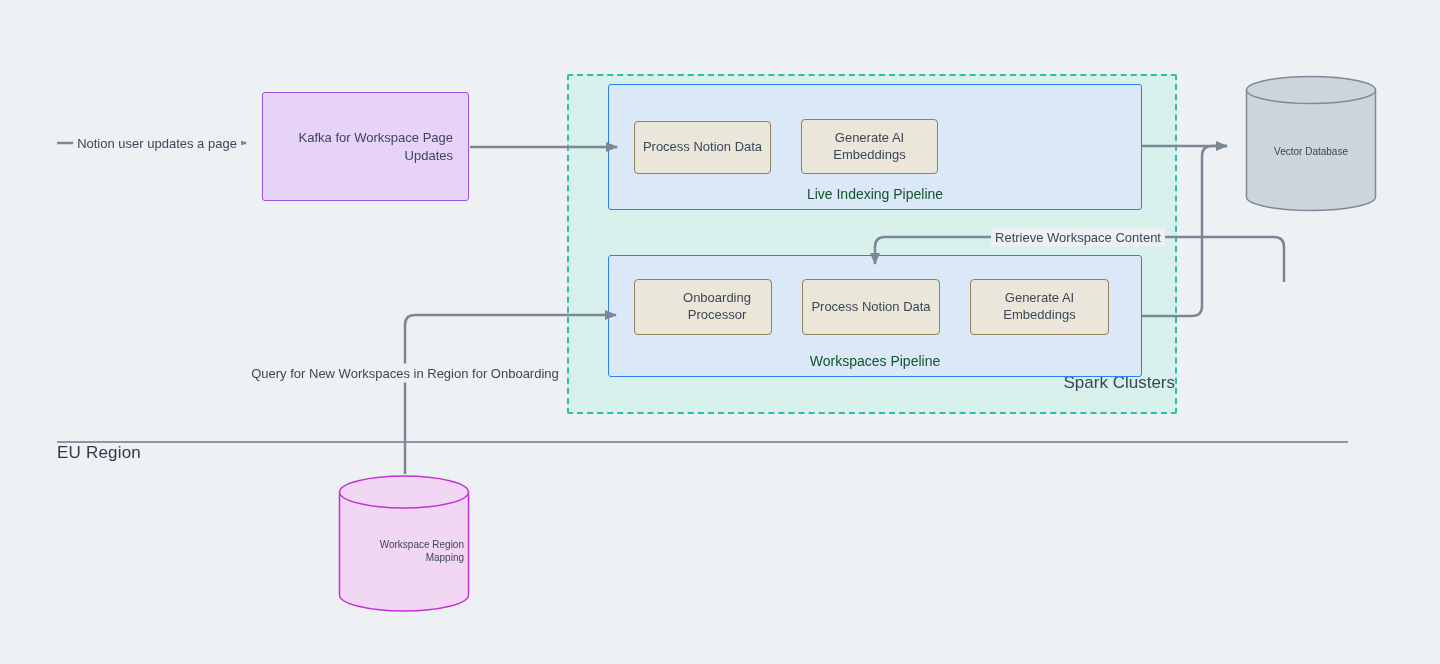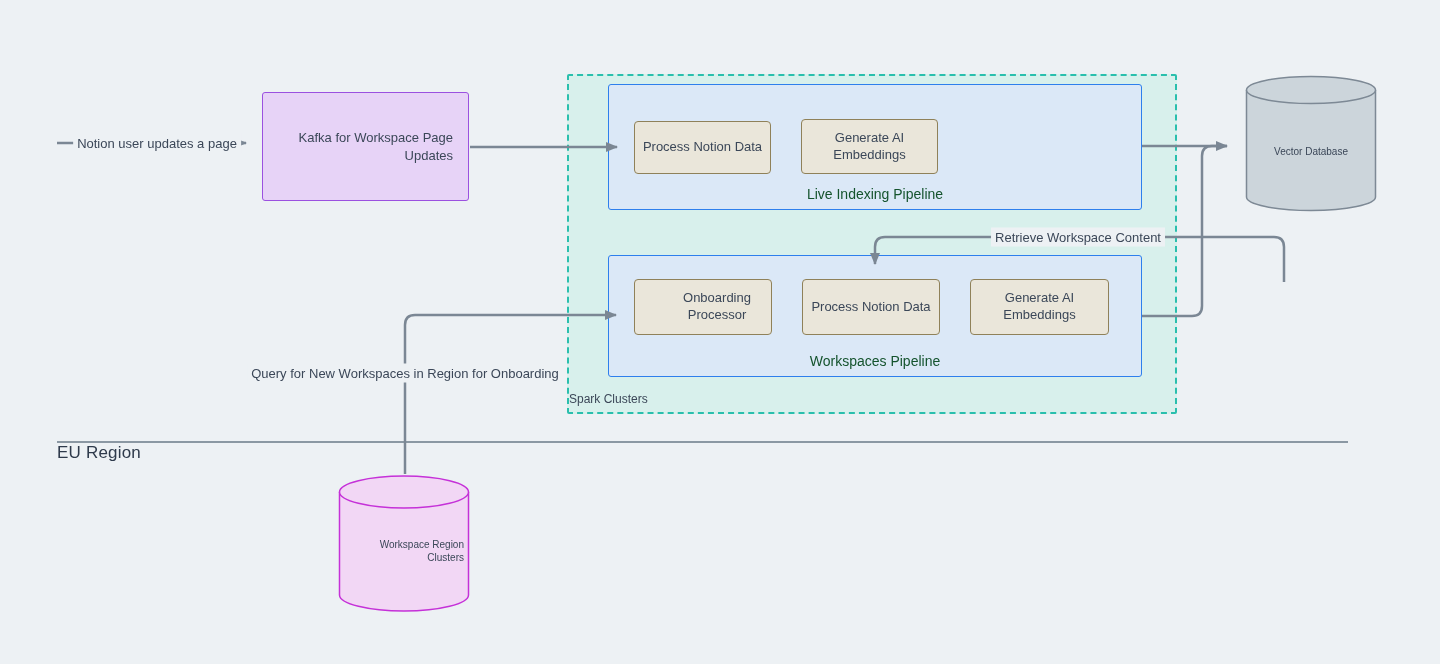--- a/index.html
+++ b/index.html
@@ -15,22 +15,22 @@
   .abs{position:absolute;box-sizing:border-box;}
 
   
   .cluster{
     left:567px;top:74px;width:610px;height:340px;
     background:#d8f0ec;
     border:2px dashed #2abfad;
     border-radius:2px;
   }
   .cluster-label{
-    position:absolute;left:0;right:0;bottom:6px;
-    text-align:left;font-size:12px;color:#3b4758;
+    position:absolute;left:0;right:0;bottom:19px;
+    text-align:right;font-size:17px;color:#3b4758;
   }
 
   
   .pipeline{
     background:#dbe8f7;
     border:1.5px solid #2e7fed;
     border-radius:3px;
   }
   .pipeline-label{
     position:absolute;left:0;right:0;bottom:7px;
@@ -139,21 +139,21 @@
     </svg>
     <div class="cyl-label">Vector Database</div>
   </div>
 
 
   <div class="abs cyl cyl-wrm nodes-layer">
     <svg width="132" height="138" viewBox="0 0 132 138">
       <path d="M1.5,18 V121 A64.5,16 0 0 0 130.5,121 V18" fill="#f2d7f5" stroke="#c531d8" stroke-width="1.5"></path>
       <ellipse cx="66" cy="18" rx="64.5" ry="16" fill="#f2d7f5" stroke="#c531d8" stroke-width="1.5"></ellipse>
     </svg>
-    <div class="cyl-label">Workspace Region Clusters</div>
+    <div class="cyl-label">Workspace Region Mapping</div>
   </div>
 
   <svg class="edges" width="1440" height="664" viewBox="0 0 1440 664">
     <defs>
       <marker id="arr" markerUnits="userSpaceOnUse" markerWidth="12" markerHeight="10" viewBox="0 0 12 10" refX="11" refY="5" orient="auto">
         <path d="M0,0 L12,5 L0,10 Z" fill="#7b8794"></path>
       </marker>
     </defs>
     <g fill="none" stroke="#7b8794" stroke-width="2.5">
       <path d="M57,143 L246,143" marker-end="url(#arr)"></path>

